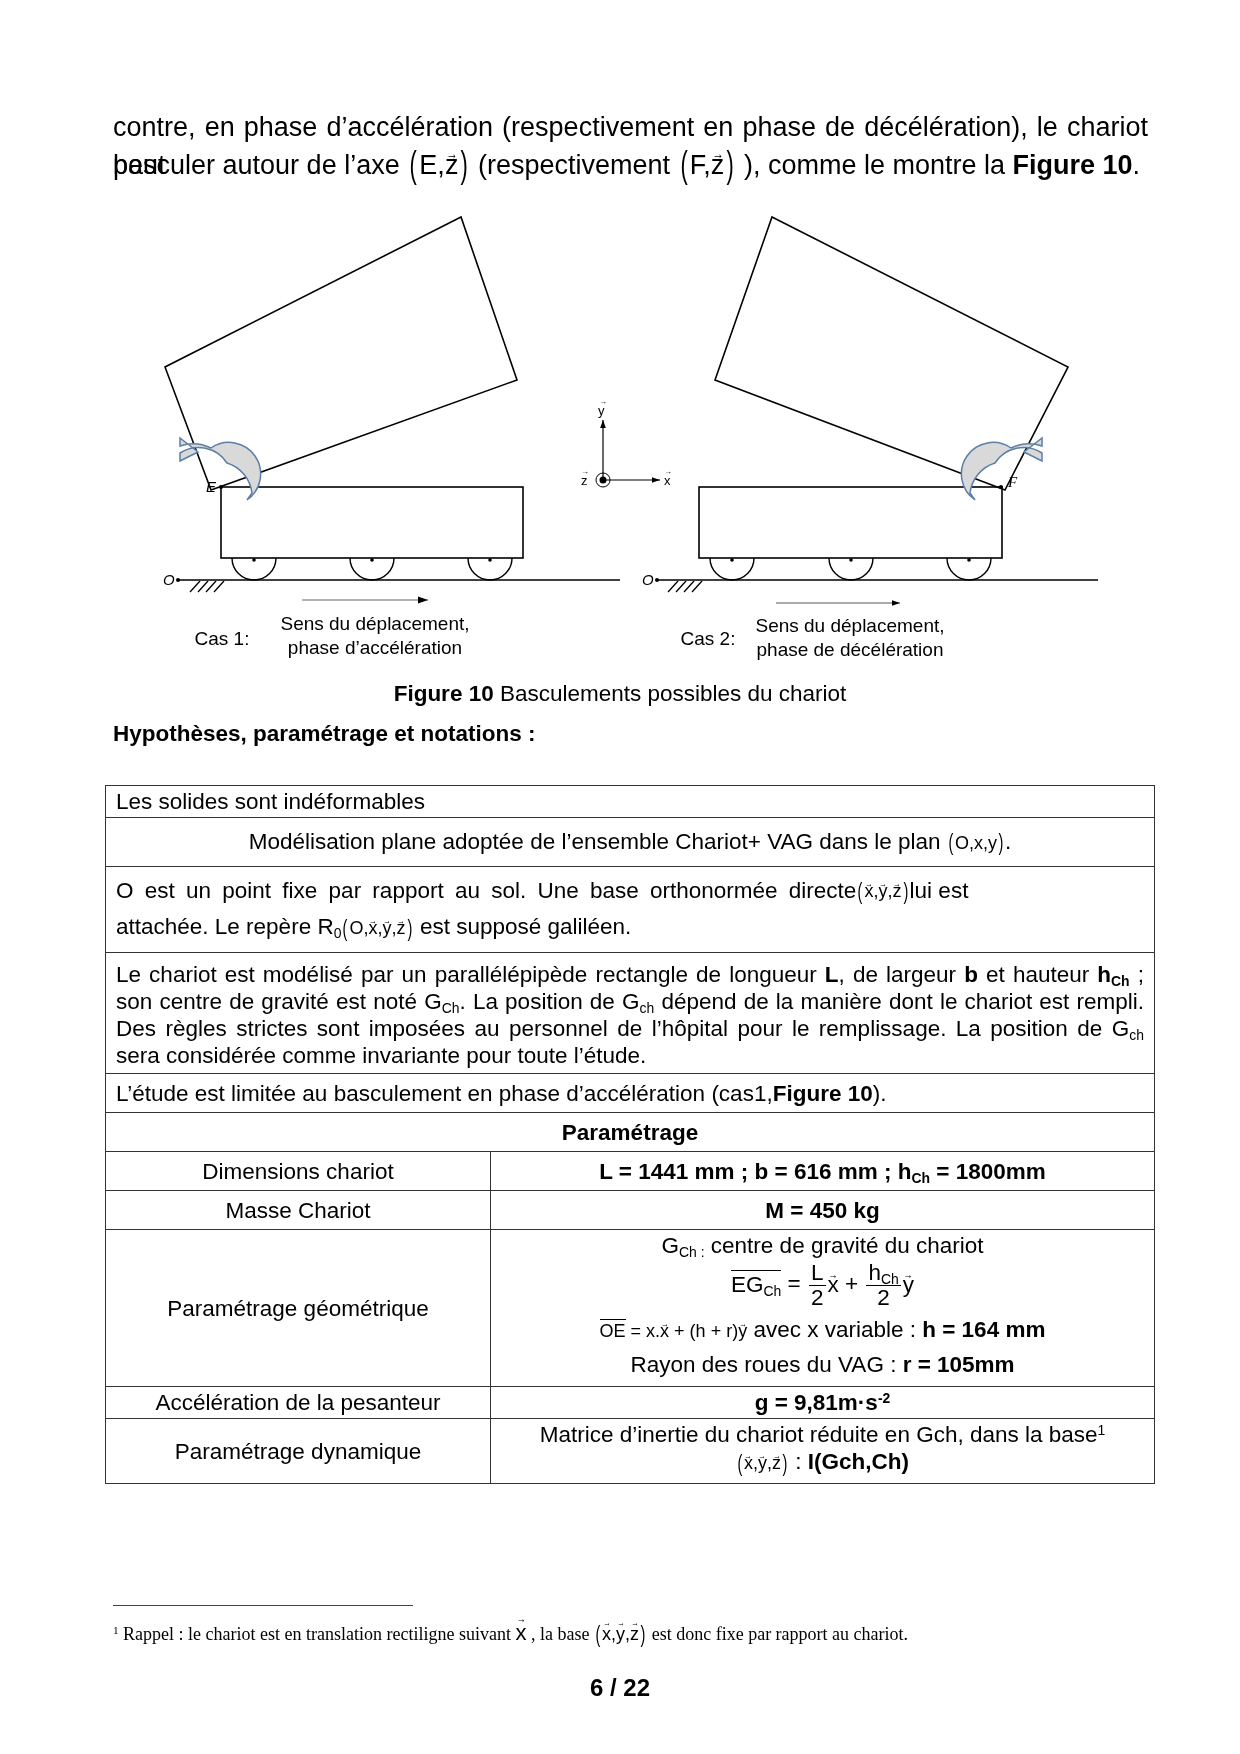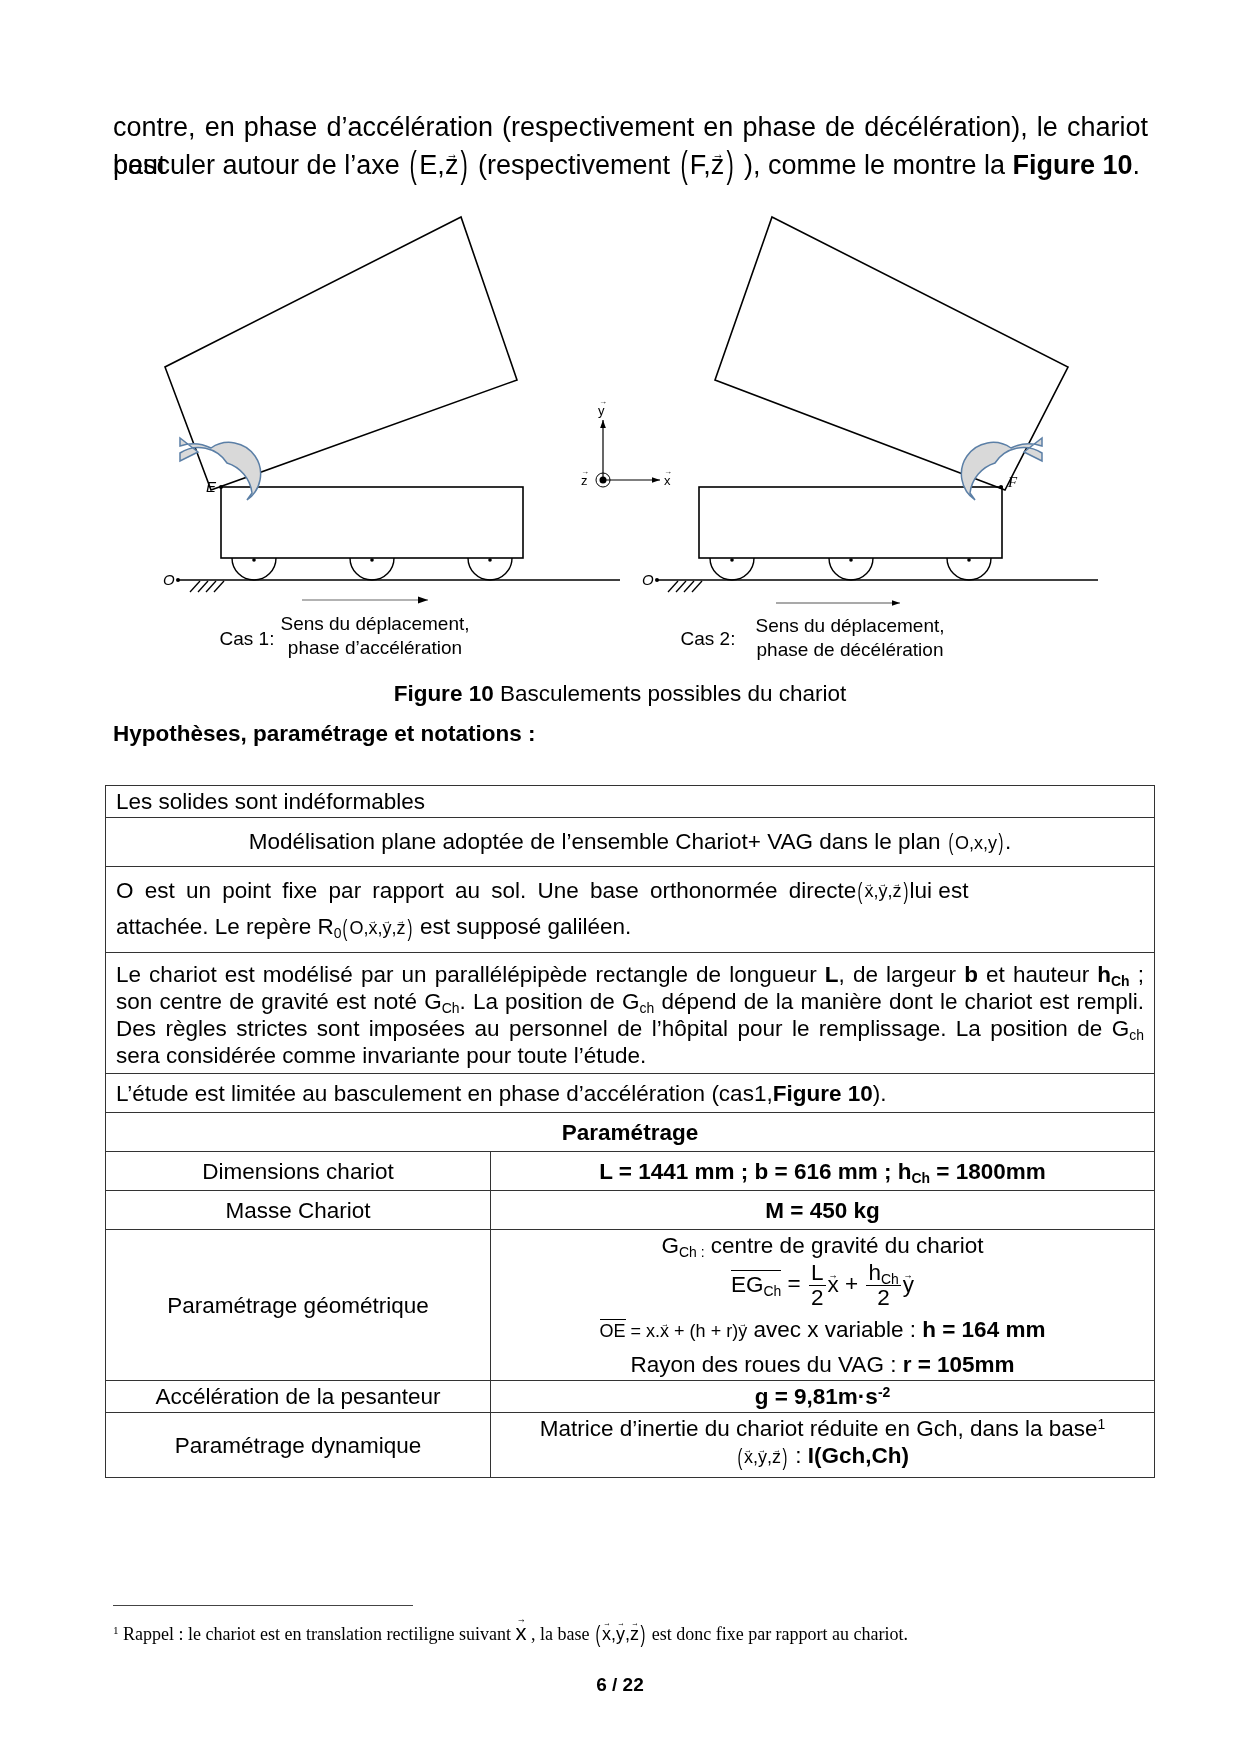--- a/index.html
+++ b/index.html
@@ -22,21 +22,21 @@
   .just { text-align:justify; }
   sub { font-size:0.62em; vertical-align:-0.3em; line-height:0; }
   sup { font-size:0.62em; vertical-align:0.5em; line-height:0; }
   .frac { display:inline-block; vertical-align:middle; text-align:center; margin:0 2px; }
   .frac .num { display:block; border-bottom:1.2px solid #000; padding:0 2px; line-height:24px; }
   .frac .den { display:block; line-height:24px; }
   .overline { border-top:1.2px solid #000; padding-top:1px; position:relative; }
   .small { font-size:18px; }
   .footrule { position:absolute; left:113px; top:1605px; width:300px; border-top:1.5px solid #444; }
   .footnote { position:absolute; left:113px; top:1620px; font-family:"Liberation Serif", serif; font-size:18px; white-space:nowrap; }
-  .pagenum { position:absolute; left:0; width:1240px; top:1674px; text-align:center; font-size:19px; font-weight:bold; }
+  .pagenum { position:absolute; left:0; width:1240px; top:1674px; text-align:center; font-size:24px; font-weight:bold; }
 </style>
 </head>
 <body>
 
 <div class="para" style="top:108px;">
   <span class="line justify">contre, en phase d’accélération (respectivement en phase de décélération), le chariot peut</span>
   <span class="line">
     <span>basculer autour de l’axe</span>
     <span class="paren">(</span><span>E</span>,<span class="vec">z</span><span class="paren">)</span>
     <span>(respectivement</span>
@@ -113,21 +113,21 @@
     </g>
     <circle cx="657" cy="580" r="2" fill="#000"></circle>
     <text x="642" y="585" font-size="15" font-style="italic" font-family="Liberation Sans, sans-serif">O</text>
     <circle cx="1001" cy="487" r="2" fill="#000"></circle>
     <text x="1008" y="487" font-size="15" font-style="italic" font-family="Liberation Serif, serif">F</text>
     <path d="M1019,460 A40,40 0 0 1 1050,458 L1050,450 L1032,464 L1050,473 L1050,465 A34,34 0 0 0 1003,475 A36,36 0 0 0 978,505 L983,512 A30,30 0 0 1 1019,460 Z" fill="#d9d9d9" stroke="#5b7fa6" stroke-width="1.5" transform="translate(-8,-12)"></path>
     <line x1="776" y1="603" x2="900" y2="603" stroke="#555" stroke-width="1.2" marker-end="url(#ah)"></line>
   </g>
 </svg>
 
-<div class="cap" style="left:212px; top:627px; width:70px;">Cas 1:</div>
+<div class="cap" style="left:187px; top:627px; width:70px;">Cas 1:</div>
 <div class="cap" style="left:265px; top:612px; width:220px;">
   <div>Sens du déplacement,</div>
   <div>phase d’accélération</div>
 </div>
 <div class="cap" style="left:673px; top:627px; width:70px;">Cas 2:</div>
 <div class="cap" style="left:740px; top:614px; width:220px;">
   <div>Sens du déplacement,</div>
   <div>phase de décélération</div>
 </div>
 
@@ -177,21 +177,21 @@
   <tr>
     <td class="center" style="height:34px;">Dimensions chariot</td>
     <td class="center bold"><span>L = 1441 mm ; b = 616 mm ; h</span><sub>Ch</sub><span> = 1800mm</span></td>
   </tr>
   <tr>
     <td class="center" style="height:34px;">Masse Chariot</td>
     <td class="center bold">M = 450 kg</td>
   </tr>
   <tr>
     <td class="center">Paramétrage géométrique</td>
-    <td class="center" style="padding-top:2px; padding-bottom:2px;">
+    <td class="center" style="padding-top:2px; padding-bottom:8px;">
       <div><span>G</span><sub>Ch :</sub><span> centre de gravité du chariot</span></div>
       <div style="margin:2px 0 6px;">
         <span class="overline"><span>EG</span><sub>Ch</sub></span><span> = </span><span class="frac"><span class="num">L</span><span class="den">2</span></span><span class="vec">x</span><span> + </span><span class="frac"><span class="num"><span>h</span><sub>Ch</sub></span><span class="den">2</span></span><span class="vec">y</span>
       </div>
       <div style="margin-bottom:6px;">
         <span class="small"><span class="overline">OE</span><span> = x.</span><span class="vec">x</span><span> + (h + r)</span><span class="vec">y</span></span><span> avec x variable : </span><b>h = 164 mm</b>
       </div>
       <div><span>Rayon des roues du VAG : </span><b>r = 105mm</b></div>
     </td>
   </tr>

